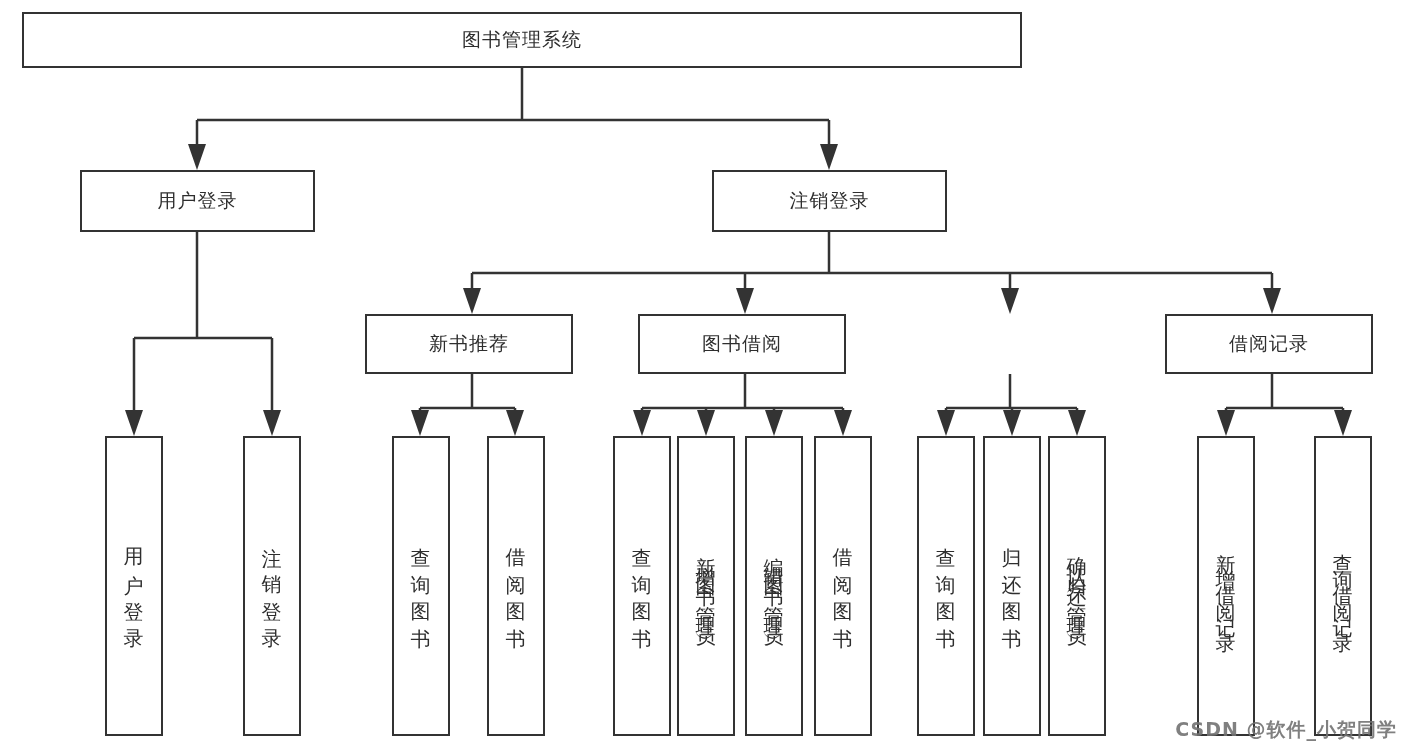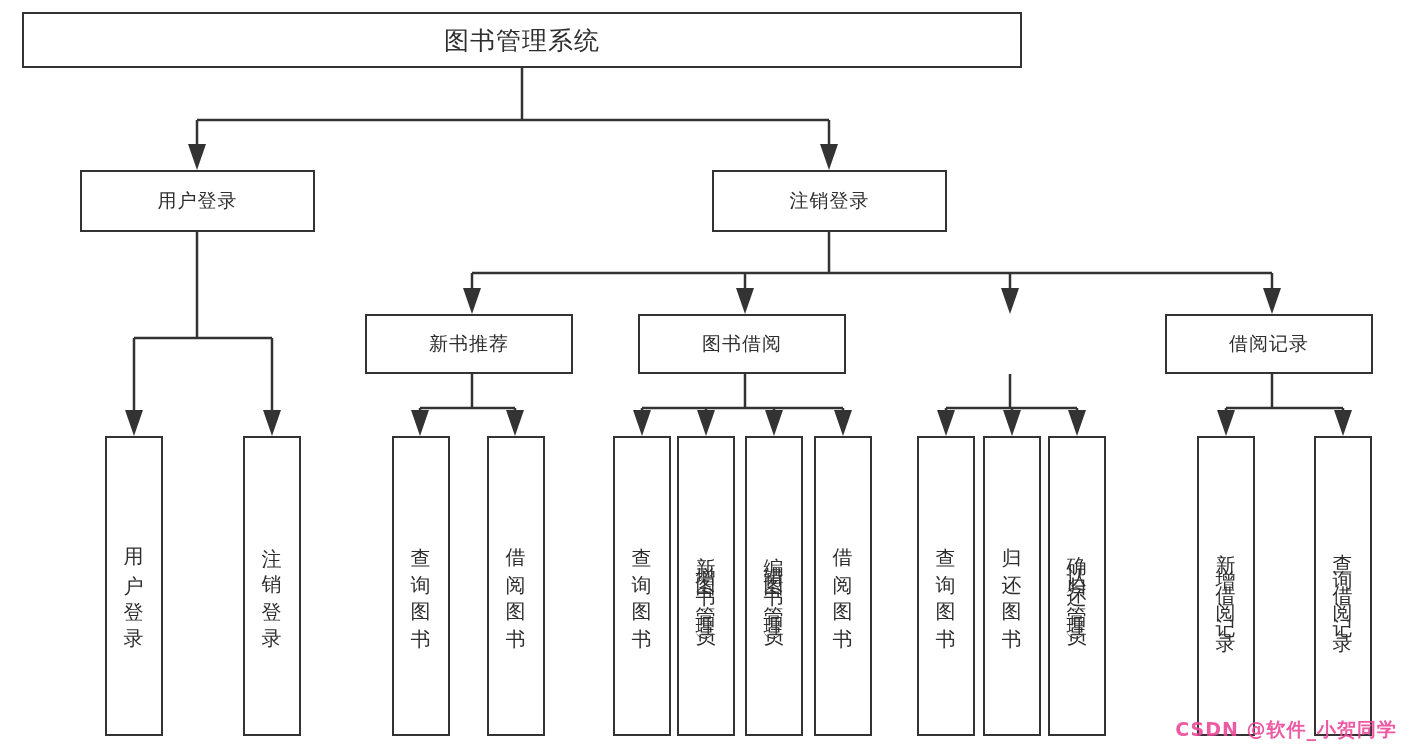--- a/index.html
+++ b/index.html
@@ -8,35 +8,35 @@
     font-family:"DejaVu Sans","Liberation Sans",sans-serif;color:#2e2e2e;
   }
   svg.wires{position:absolute;left:0;top:0;width:1405px;height:747px;}
   svg.wires path{stroke:#333333;stroke-width:2.5;fill:none;}
   svg.wires polygon{fill:#333333;stroke:none;}
   .box{
     position:absolute;box-sizing:border-box;background:#ffffff;
     border:2.5px solid #333333;display:flex;align-items:center;justify-content:center;
     text-align:center;
   }
-  .root{left:22px;top:12px;width:1000px;height:56px;border-width:2px;font-size:25px;letter-spacing:1px;}
+  .root{left:22px;top:12px;width:1000px;height:56px;border-width:2px;font-size:19px;letter-spacing:1px;}
   .l2{top:170px;width:235px;height:62px;font-size:19px;letter-spacing:1px;}
   .l3{top:314px;width:208px;height:60px;font-size:19px;letter-spacing:1px;}
   .leaf{top:436px;width:58px;height:300px;}
   .vtext{
     writing-mode:vertical-rl;text-orientation:mixed;
     font-size:20px;line-height:1.0;
   }
   .vt-4{letter-spacing:1.35em;}
   .vt-6{letter-spacing:0.8em;}
   .vt-9{letter-spacing:0.5em;}
   .watermark{
     position:absolute;right:8px;bottom:4px;
     font-size:19px;font-weight:600;letter-spacing:1px;
-    color:#ec4899;opacity:0.9;white-space:nowrap;
+    color:#737373;opacity:0.9;white-space:nowrap;
   }
 </style>
 </head>
 <body>
 
 <div class="canvas">
 
   <svg class="wires" viewBox="0 0 1405 747" xmlns="http://www.w3.org/2000/svg">
     <g>
       <path d="M522 68 V120 M197 120 H829 M197 120 V146 M829 120 V146"></path>

